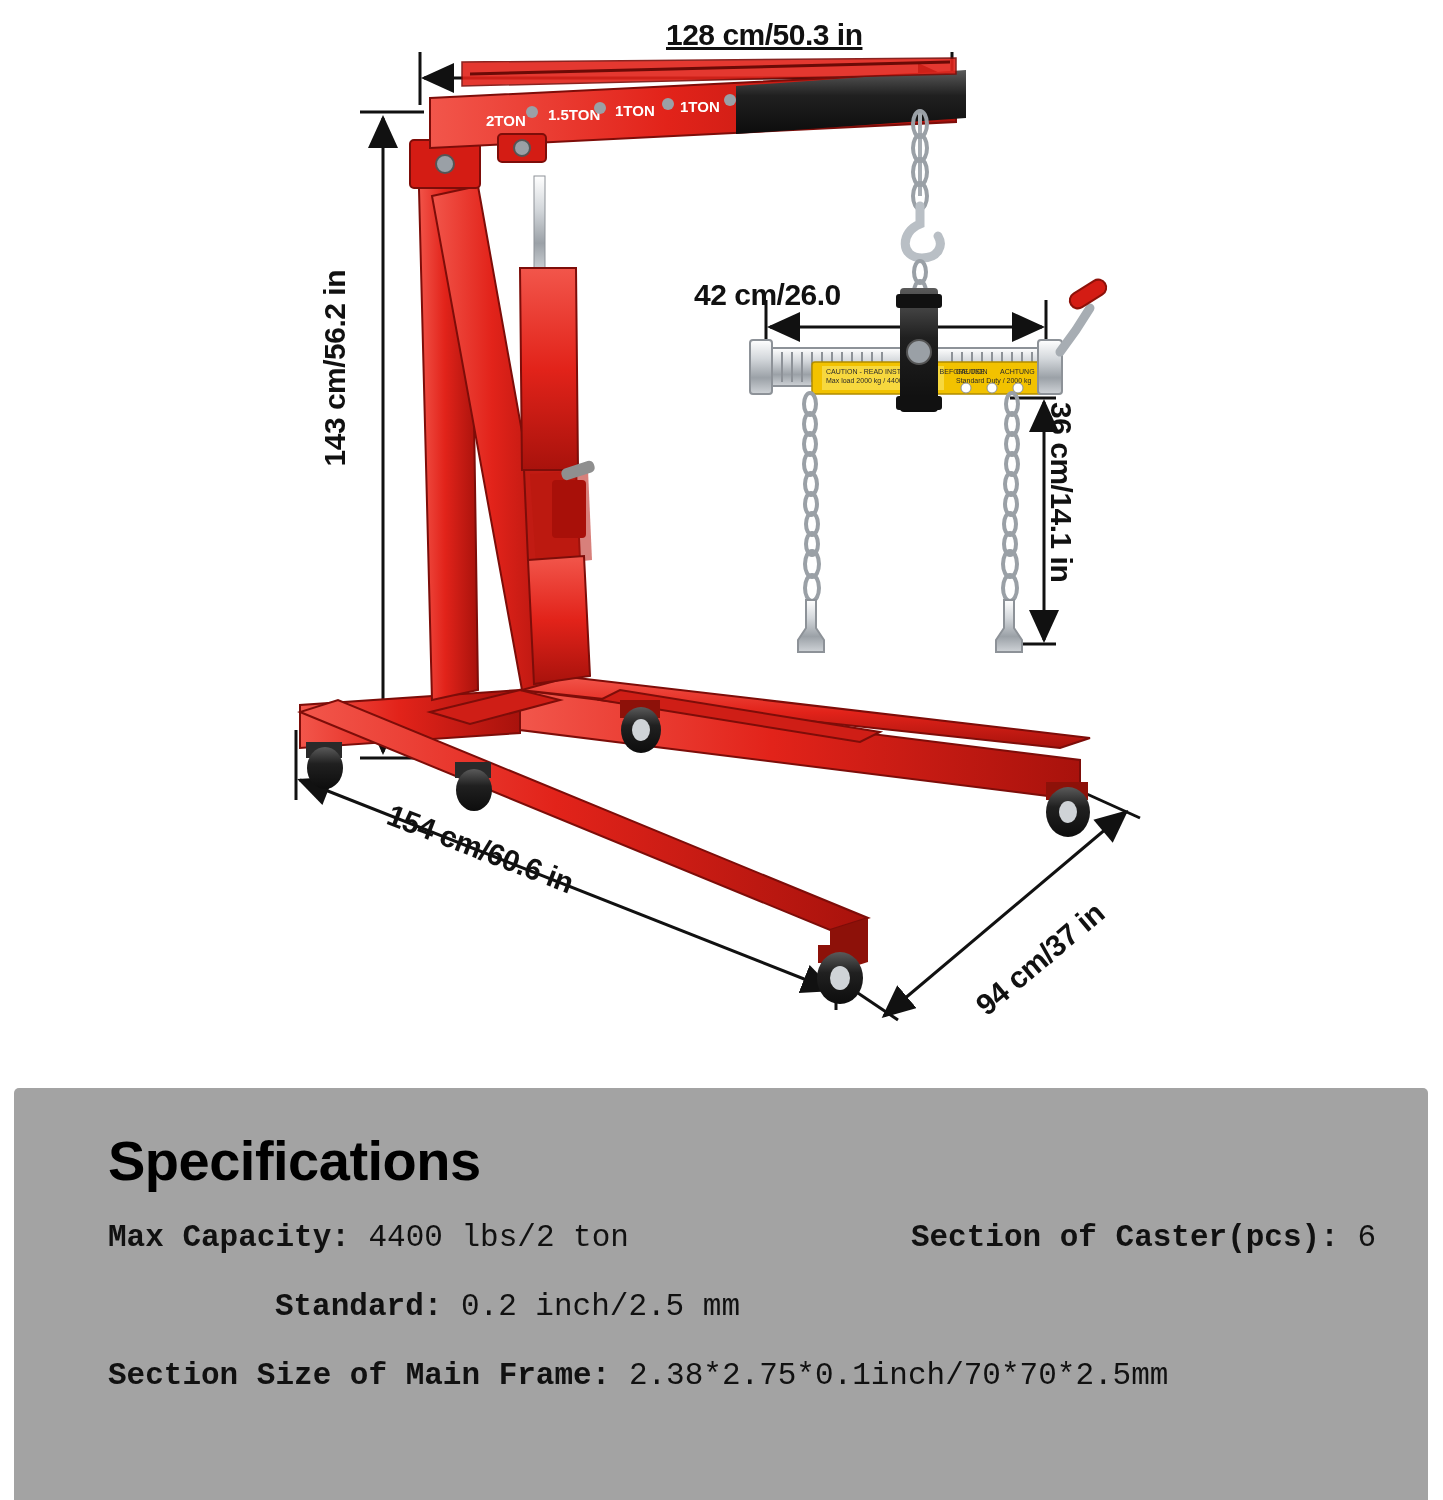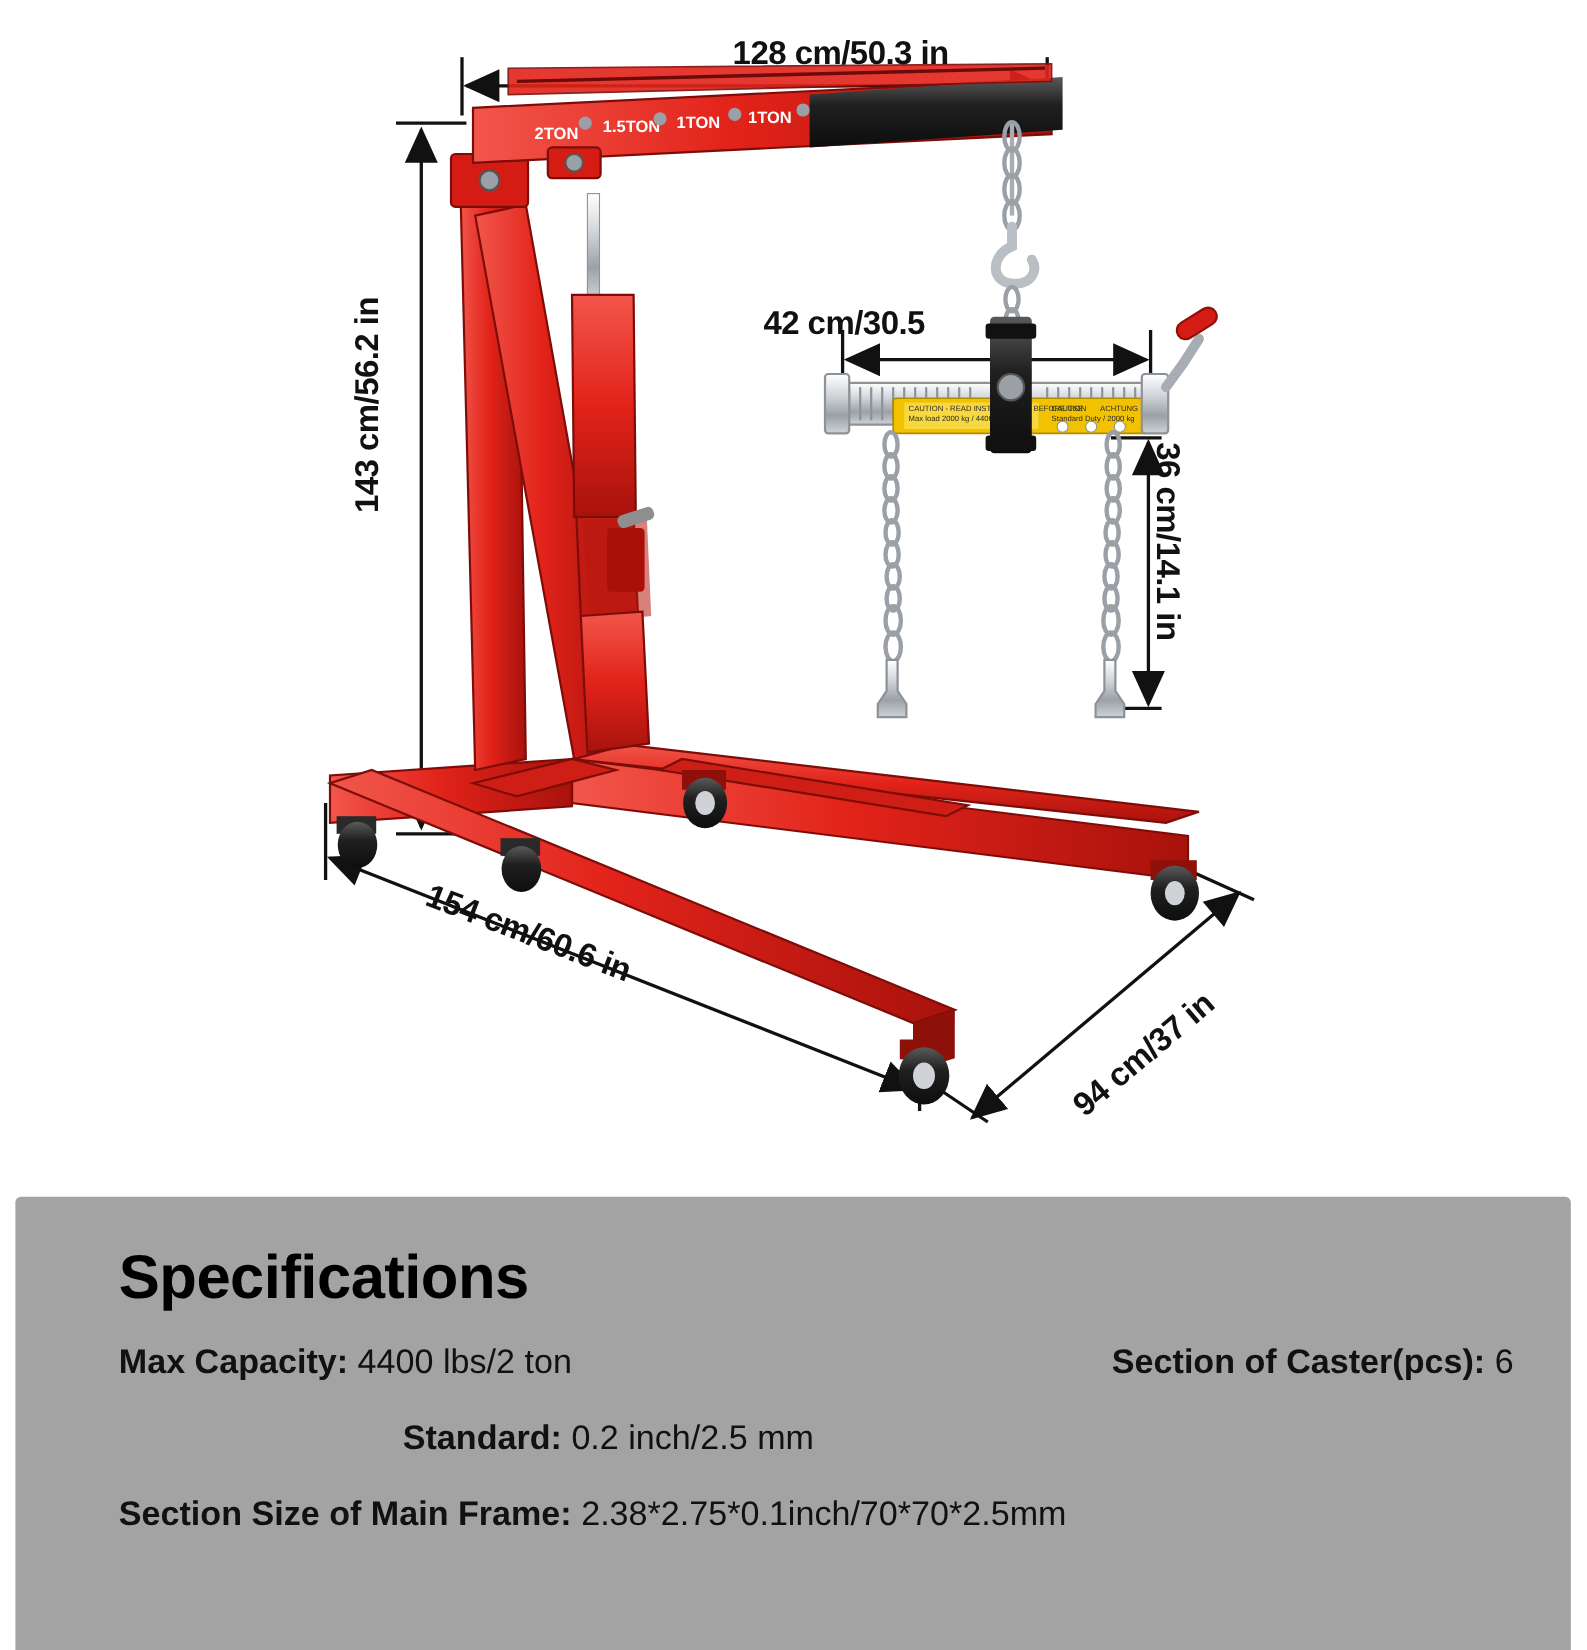--- a/index.html
+++ b/index.html
@@ -63,20 +63,21 @@
     display: grid;
     grid-template-columns: 640px 1fr;
     row-gap: 30px;
     column-gap: 24px;
   }
   .spec-item {
     font-size: 31px;
     line-height: 1.25;
     color: #111;
     white-space: nowrap;
+    font-family: Liberation Mono, monospace;
   }
   .spec-item .k {
     font-weight: bold;
   }
   .spec-item .v {
     font-weight: normal;
   }
   .spec-right {
     text-align: right;
   }
@@ -330,29 +331,29 @@
       <ellipse cx="1011" cy="484" rx="6" ry="11"></ellipse>
       <ellipse cx="1011" cy="504" rx="6" ry="11"></ellipse>
       <ellipse cx="1010" cy="524" rx="6" ry="11"></ellipse>
       <ellipse cx="1010" cy="544" rx="6" ry="11"></ellipse>
       <ellipse cx="1010" cy="564" rx="7" ry="13"></ellipse>
       <ellipse cx="1010" cy="588" rx="7" ry="13"></ellipse>
     </g>
     <path d="M1004,600 L1004,628 L996,640 L996,652 L1022,652 L1022,640 L1014,628 L1014,600 z" fill="url(#steelGrad)" stroke="#8d9298" stroke-width="2"></path>
   </svg>
 
-  <div class="dim-label" style="left:666px; top:32px;">128 cm/50.3 in</div>
+  <div class="dim-label" style="left:666px; top:18px;text-decoration:underline;">128 cm/50.3 in</div>
 
   <div class="dim-label vertical" style="left:352px; top:270px; transform: rotate(-90deg) translate(-100%, -100%);">143 cm/56.2 in</div>
 
   <div class="dim-label" style="left:382px; top:832px; transform: rotate(21deg);">154 cm/60.6 in</div>
 
   <div class="dim-label" style="left:962px; top:942px; transform: rotate(-40deg);">94 cm/37 in</div>
 
-  <div class="dim-label" style="left:694px; top:278px;">42 cm/30.5</div>
+  <div class="dim-label" style="left:694px; top:278px;">42 cm/26.0</div>
 
   <div class="dim-label vertical" style="left:1078px; top:402px; transform: rotate(90deg);">36 cm/14.1 in</div>
 </div>
 
 <div id="spec-panel">
   <div id="spec-title">Specifications</div>
 
   <div class="spec-grid">
 
     <div class="spec-item spec-left-pad">

